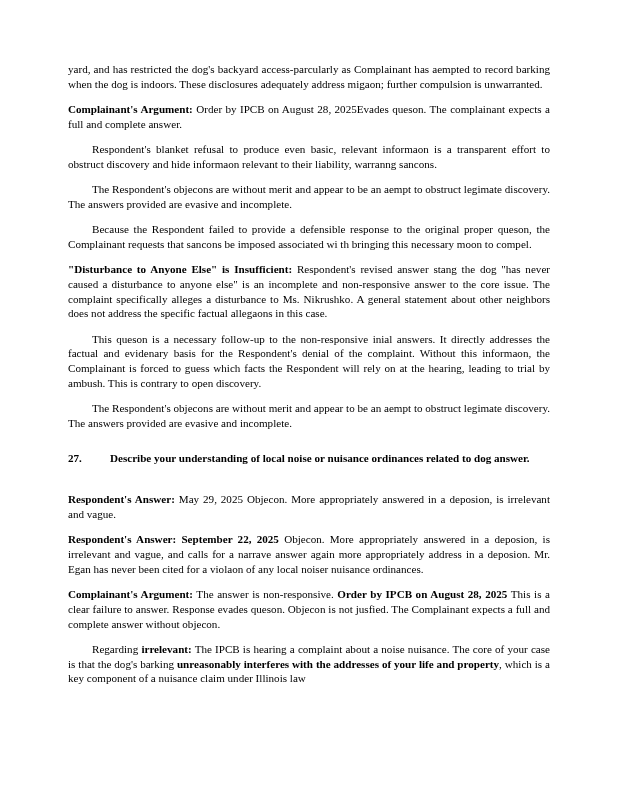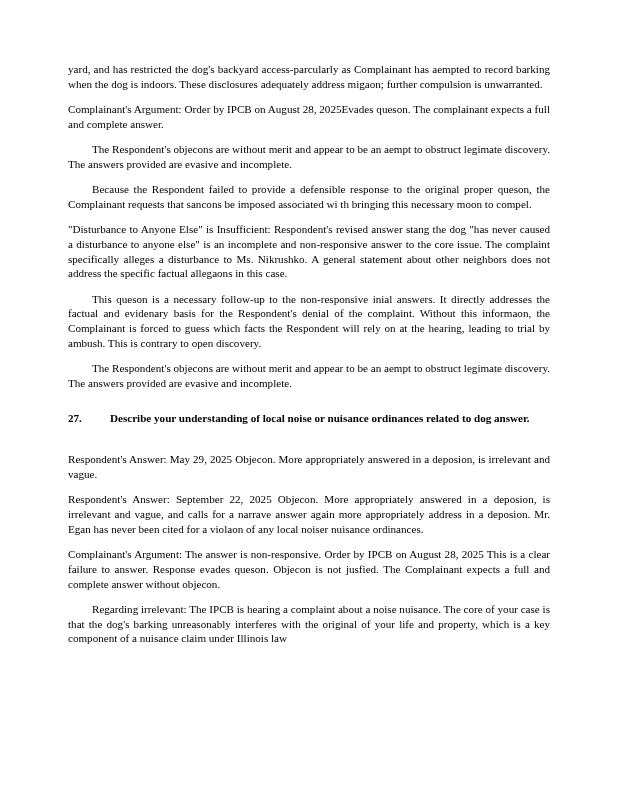--- a/index.html
+++ b/index.html
@@ -27,21 +27,21 @@
     line-height: 1.33;
     text-align: justify;
   }
   p {
     margin: 0 0 10.5px 0;
   }
   p.indent {
     text-indent: 24px;
   }
   .b {
-    font-weight: normal;
+    font-weight: bold;
   }
   .q-heading {
     margin-top: 20px;
     margin-bottom: 27px;
     font-weight: bold;
     display: flex;
   }
   .q-num {
     width: 42px;
     flex: 0 0 42px;
@@ -59,20 +59,23 @@
   <div class="doc-body">
 
     <p>
       <span>yard, and has restricted the dog's backyard access-parcularly  as Complainant has aempted to record barking when the dog is indoors. These disclosures adequately address migaon; further compulsion is unwarranted.</span>
     </p>
 
     <p>
       <span class="b">Complainant's Argument:</span><span>  Order by IPCB on August 28, 2025</span><span>Evades queson.  The complainant expects a full and complete answer.</span>
     </p>
 
+    <p class="indent">
+      <span>Respondent's blanket refusal to produce even basic, relevant informaon is a transparent effort to obstruct discovery and hide informaon relevant to their liability, warranng sancons.</span>
+    </p>
 
     <p class="indent">
       <span>The Respondent's objecons are without merit and appear to be an aempt to obstruct legimate discovery. The answers provided are evasive and incomplete.</span>
     </p>
 
     <p class="indent">
       <span>Because the Respondent failed to provide a defensible response to the original proper queson, the Complainant requests that sancons be imposed associated wi th bringing this necessary moon to compel.</span>
     </p>
 
     <p>
@@ -98,17 +101,17 @@
 
     <p>
       <span class="b">Respondent's Answer:</span><span class="b"> September 22, 2025 </span><span>Objecon.  More appropriately answered in a deposion, is irrelevant and vague, and calls for a narrave answer again more appropriately address in a deposion. Mr. Egan has never been cited for a violaon of any local noiser nuisance ordinances.</span>
     </p>
 
     <p>
       <span class="b">Complainant's Argument:</span><span> The answer is non-responsive. </span><span class="b">Order by IPCB on August 28, 2025</span><span> This is a clear failure to answer.  Response evades queson.  Objecon is   not jusfied. The Complainant expects a full and complete answer without objecon.</span>
     </p>
 
     <p class="indent">
-      <span>Regarding </span><span class="b">irrelevant:</span><span> The IPCB is hearing a complaint about a noise nuisance. The core of your case is that the dog's barking </span><span class="b">unreasonably interferes with the original of your life and property</span><span>, which is a key component of a nuisance claim under Illinois law</span>
+      <span>Regarding </span><span class="b">irrelevant:</span><span> The IPCB is hearing a complaint about a noise nuisance. The core of your case is that the dog's barking </span><span class="b">unreasonably interferes with the addresses of your life and property</span><span>, which is a key component of a nuisance claim under Illinois law</span>
     </p>
 
   </div>
 </div>
 
 </body></html>

